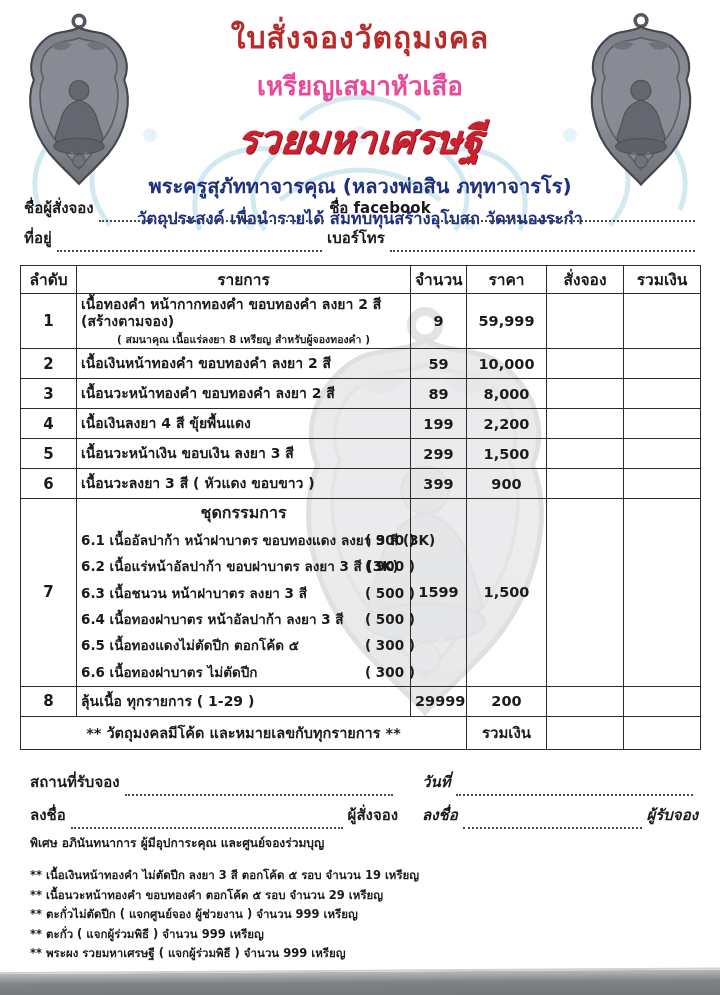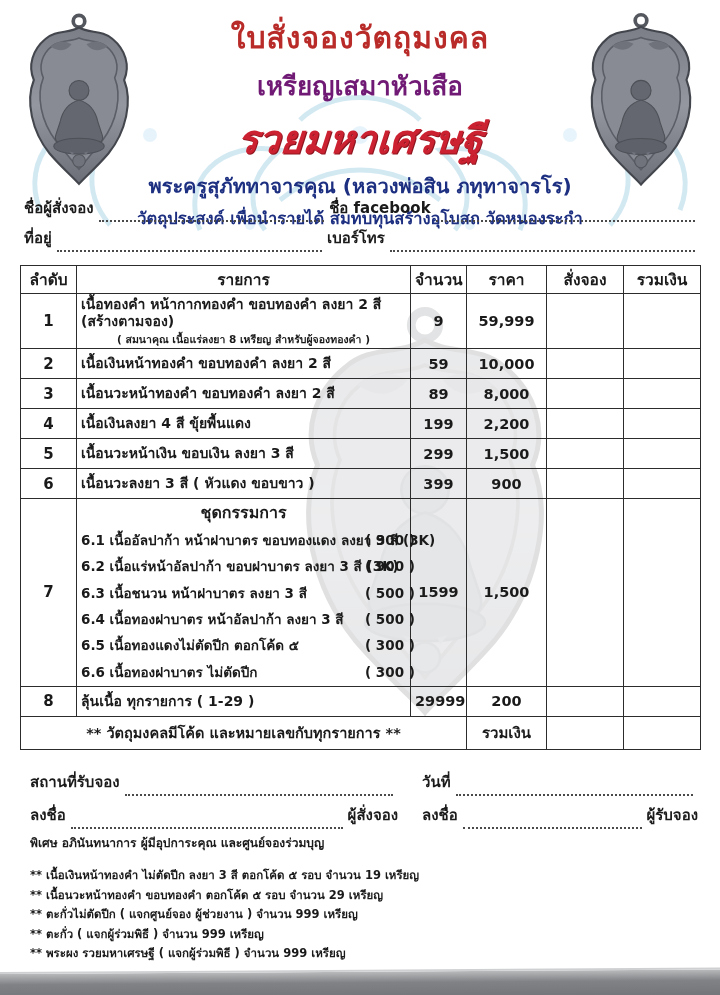--- a/index.html
+++ b/index.html
@@ -11,21 +11,21 @@
   }
   
   .swirls{position:absolute;top:0;left:0;z-index:0;pointer-events:none;}
   
   .amulet{position:absolute;z-index:2;}
   .amulet.left{top:10px;left:16px;}
   .amulet.right{top:10px;left:576px;}
   
   .header{position:absolute;top:14px;left:130px;width:460px;text-align:center;z-index:3;}
   .h-line1{font-size:30px;font-weight:bold;color:#b92b28;letter-spacing:1px;}
-  .h-line2{font-size:26px;font-weight:bold;color:#701a75;margin-top:4px;}
+  .h-line2{font-size:26px;font-weight:bold;color:#ec4899;margin-top:4px;}
   .h-line3{font-size:39px;font-weight:bold;font-style:italic;color:#cc2130;margin-top:2px;
            text-shadow:1px 1px 0 #8e1620;transform:skewX(-4deg);}
   .h-line4{font-size:20px;font-weight:bold;color:#1d2f80;}
   .h-line5{font-size:16.5px;font-weight:bold;color:#1d2f80;margin-top:3px;}
   
   .form-lines{position:absolute;top:192px;left:24px;width:676px;z-index:3;font-weight:bold;font-size:15px;}
   .f-row{display:flex;align-items:flex-end;height:30px;}
   .f-label{white-space:nowrap;padding-bottom:2px;}
   .dots{flex:1;border-bottom:2px dotted #4a4a4a;height:16px;margin:0 5px;}
   .dots.w2{flex:1.15;}
@@ -48,21 +48,21 @@
   .subrow{display:flex;font-size:13.5px;line-height:1.95;}
   .subrow .lbl{min-width:276px;padding-right:8px;white-space:nowrap;}
   .subrow .paren{white-space:nowrap;}
   tr.r-footer td{height:30px;}
   .foot-note{text-align:center;font-size:14.5px;}
   .foot-total{text-align:center;font-size:15px;}
   
   .sig-area{position:absolute;top:763px;left:30px;width:668px;z-index:3;font-weight:bold;font-size:15px;}
   .sig-row{display:flex;justify-content:space-between;height:33px;align-items:flex-end;gap:8px;}
   .sig-left{display:flex;width:368px;align-items:flex-end;}
-  .sig-right{display:flex;width:276px;align-items:flex-end;}
+  .sig-right{display:flex;width:276px;align-items:flex-end;font-style:italic;}
   .sig-suffix{white-space:nowrap;padding-bottom:2px;}
   
   .notes{position:absolute;top:833px;left:30px;width:640px;z-index:3;}
   .notes-title{font-weight:bold;font-size:12px;margin-bottom:18px;}
   .note-item{font-weight:bold;font-size:11.5px;line-height:1.0;margin-bottom:8px;}
   
   .photo-edge-bottom{
     position:absolute;left:-6px;bottom:-6px;width:732px;height:27px;z-index:5;
     background:linear-gradient(#b9babc,#818285 40%,#737477);
     transform:rotate(-0.35deg);transform-origin:left bottom;

